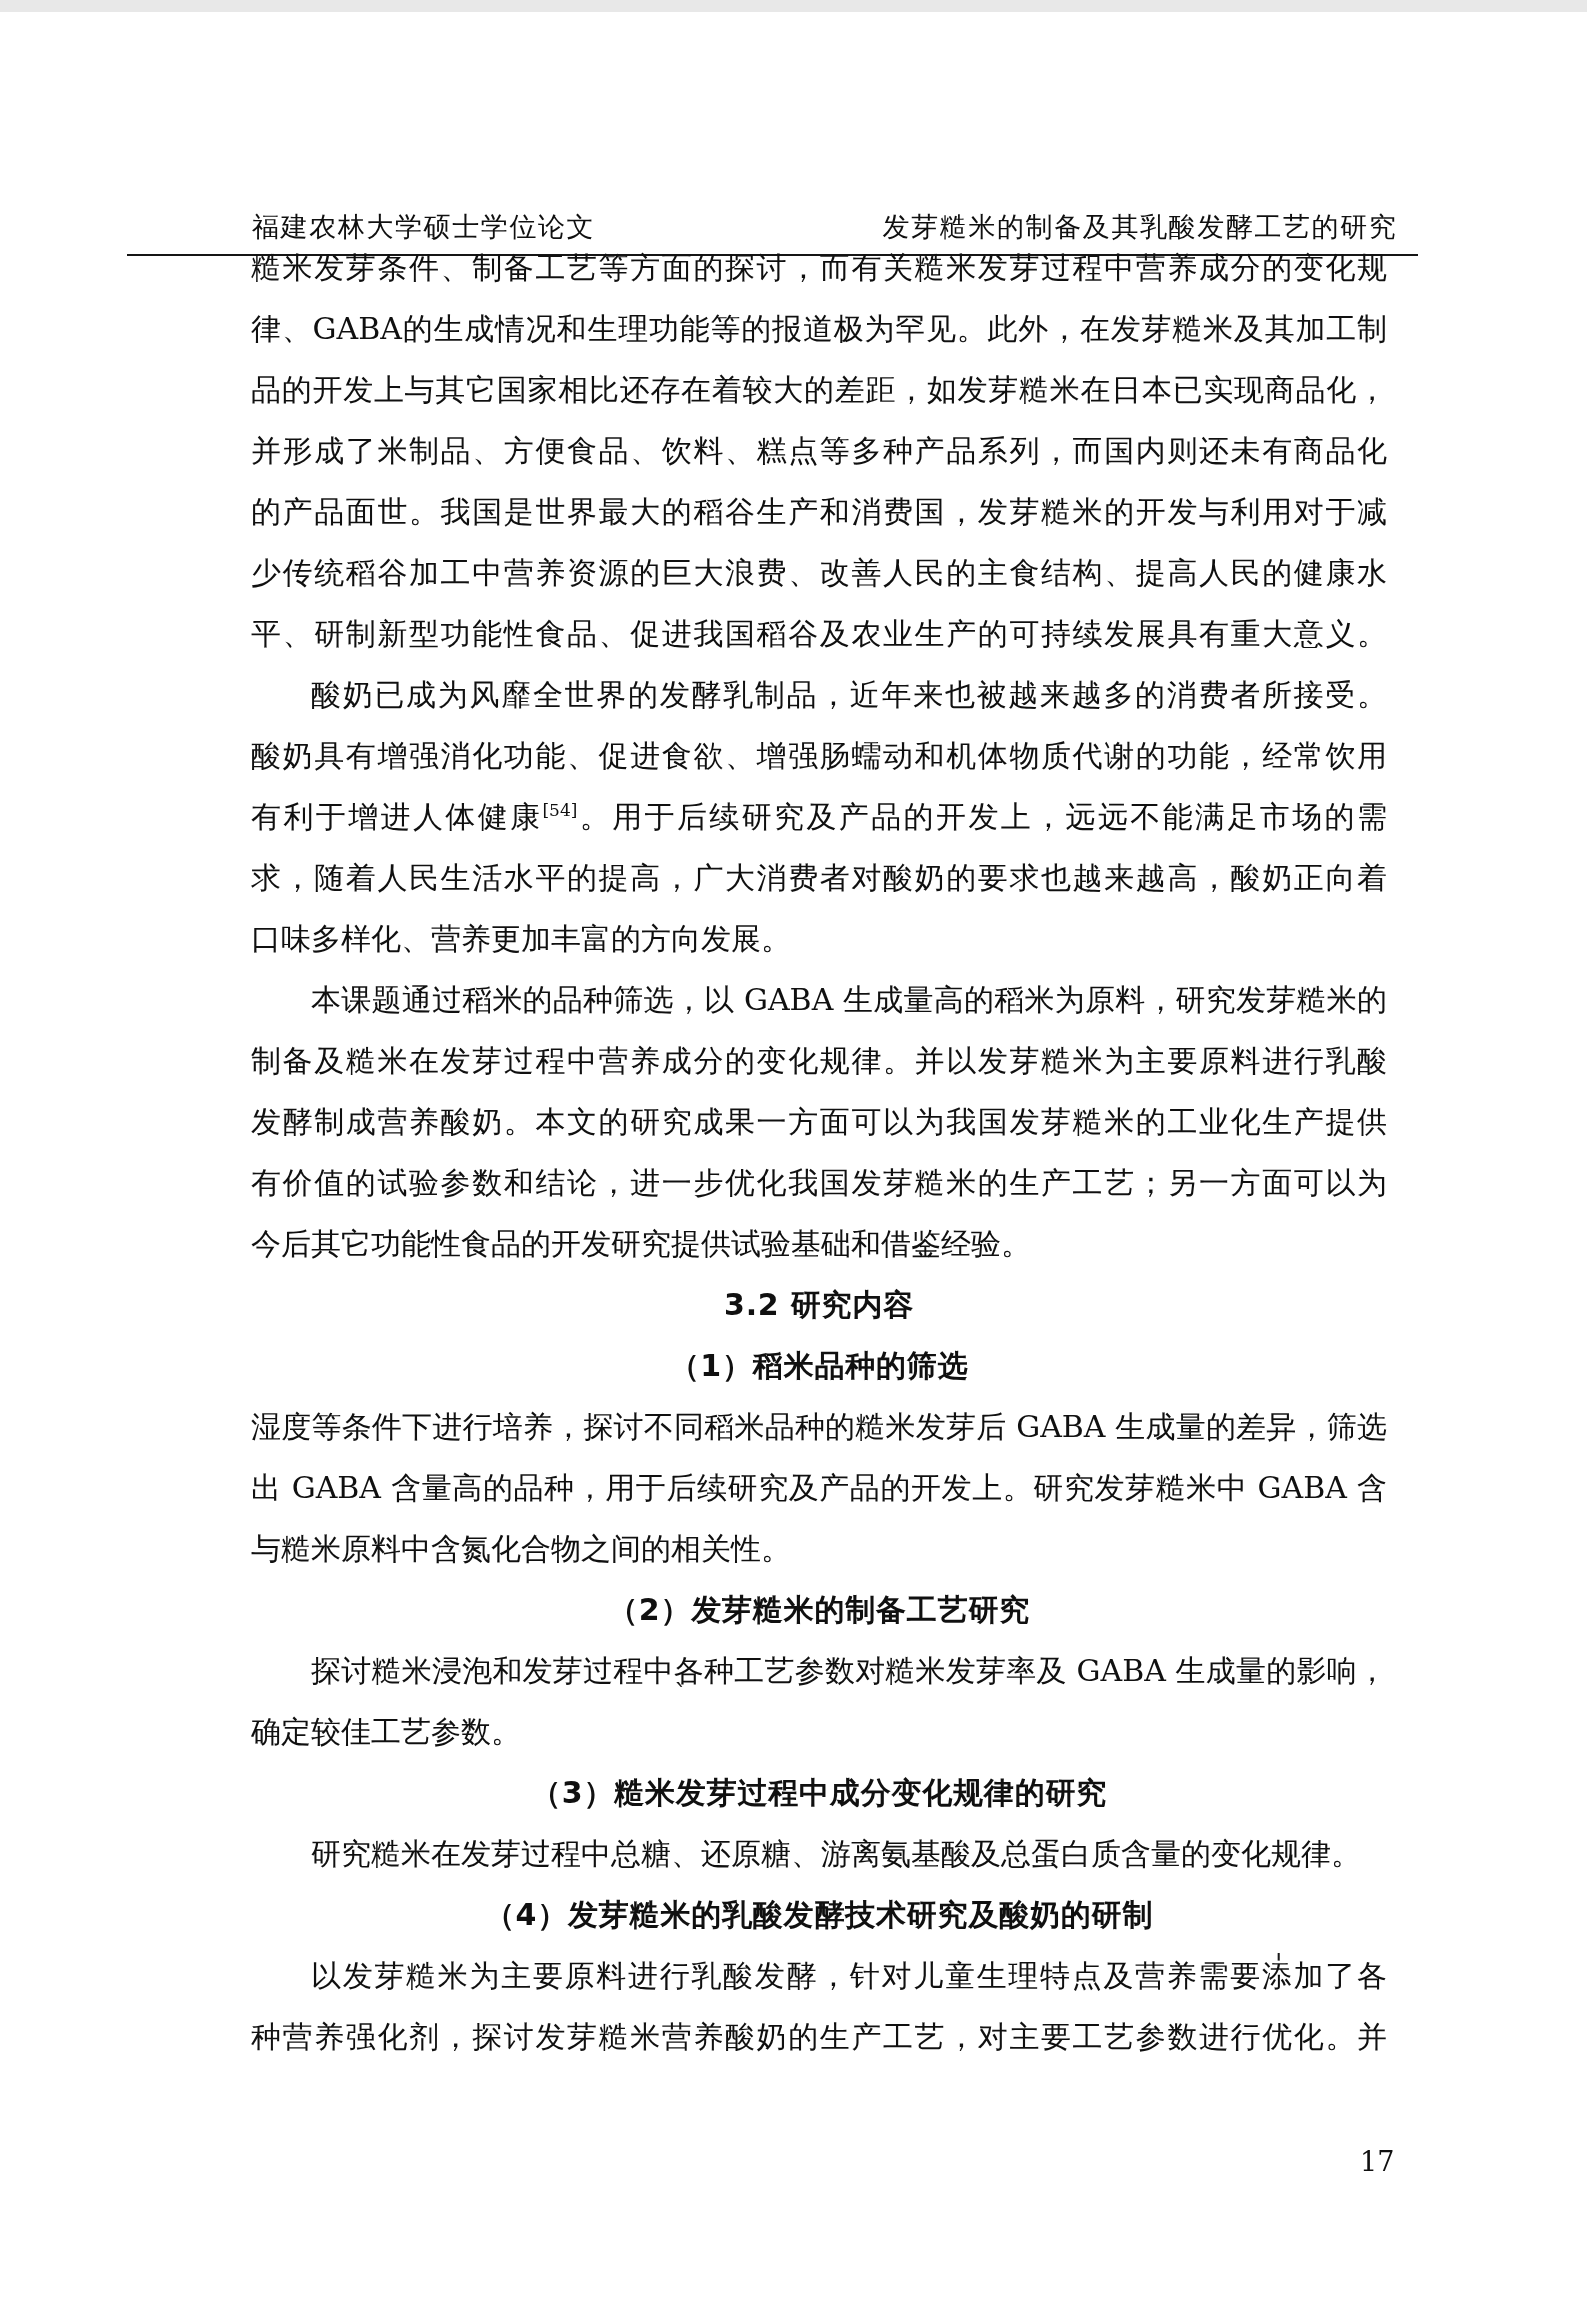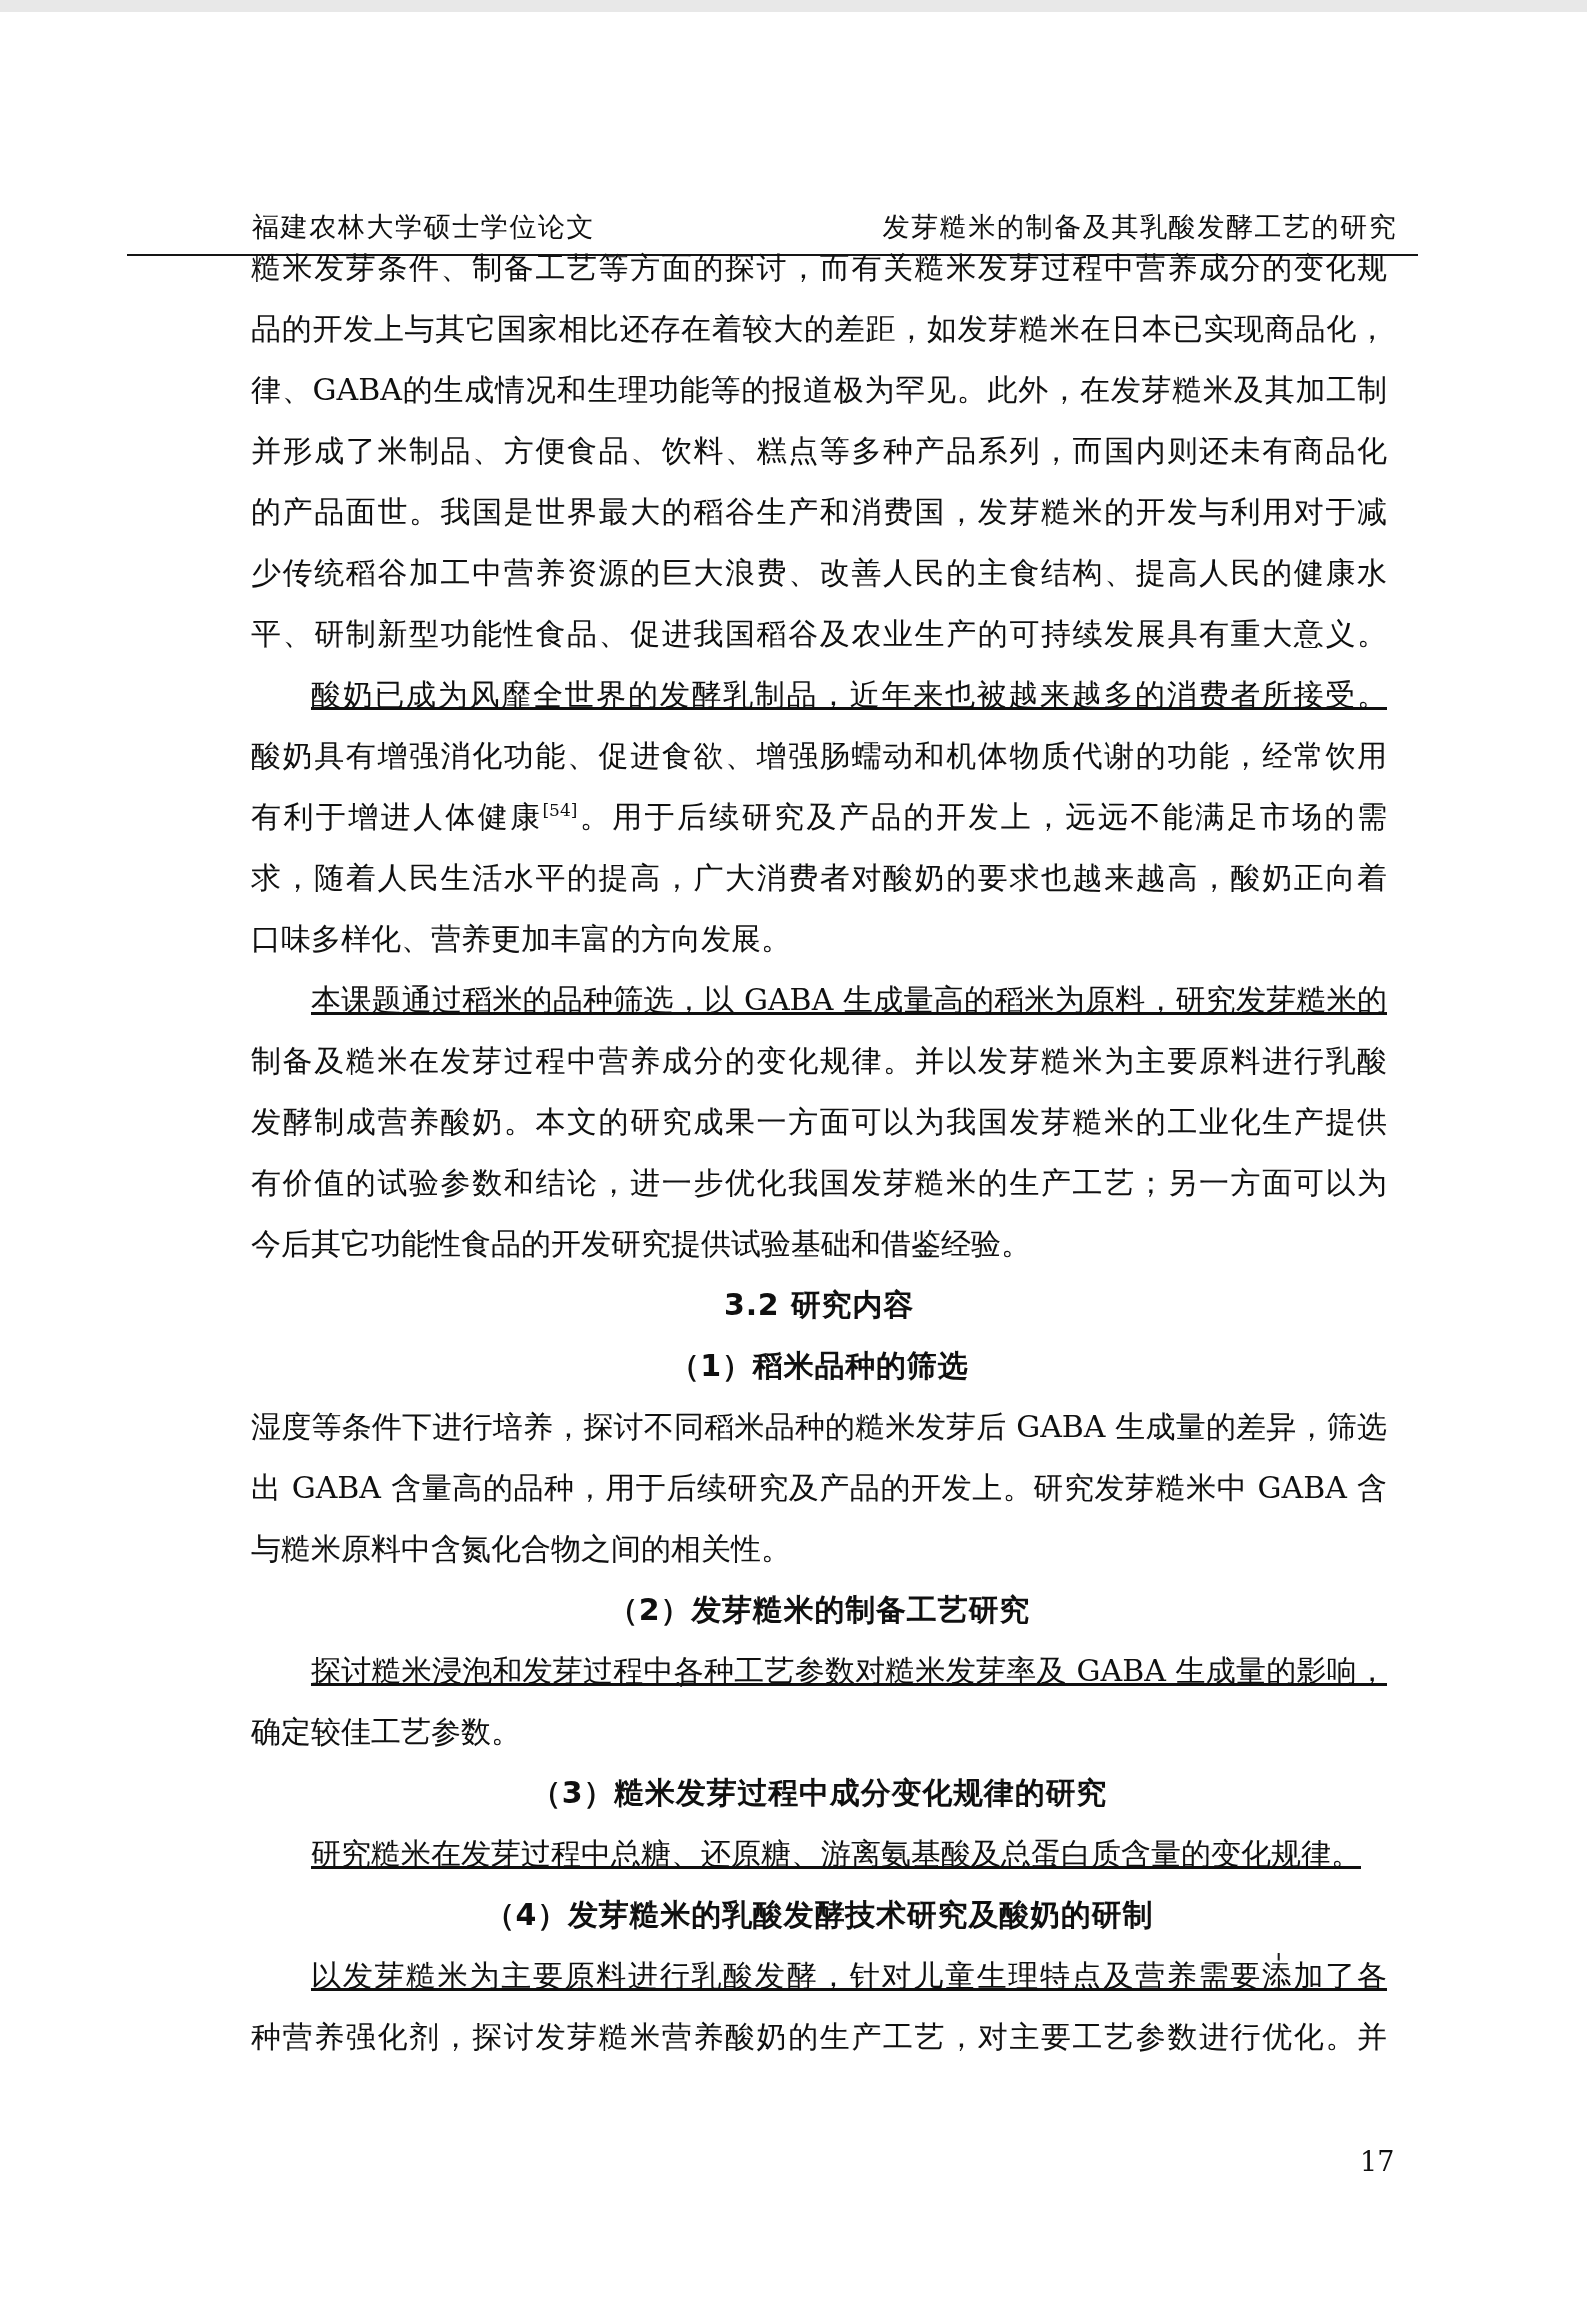--- a/index.html
+++ b/index.html
@@ -51,21 +51,21 @@
     overflow: hidden;
     white-space: nowrap;
     text-align: left;
   }
   .line.j {
     white-space: normal;
     text-align: justify;
     text-align-last: justify;
     text-justify: inter-character;
   }
-  .line.indent { text-indent: 2em; text-decoration: underline; }
+  .line.indent { text-indent: 2em; }
   .line.heading {
     font-family: "DejaVu Sans", "Liberation Sans", sans-serif;
     font-weight: 700;
     letter-spacing: 0.8px;
     text-align: center;
     text-align-last: auto;
   }
   .ref-sup {
     font-size: 17px;
     vertical-align: super;
@@ -96,22 +96,22 @@
 
 <div class="page">
 
   <div class="page-header">
     <span class="h-left">福建农林大学硕士学位论文</span>
     <span class="h-right">发芽糙米的制备及其乳酸发酵工艺的研究</span>
   </div>
 
   <div class="text-block">
     <div class="line j">糙米发芽条件、制备工艺等方面的探讨，而有关糙米发芽过程中营养成分的变化规</div>
+    <div class="line j">律、GABA的生成情况和生理功能等的报道极为罕见。此外，在发芽糙米及其加工制</div>
     <div class="line j">品的开发上与其它国家相比还存在着较大的差距，如发芽糙米在日本已实现商品化，</div>
-    <div class="line j">律、GABA的生成情况和生理功能等的报道极为罕见。此外，在发芽糙米及其加工制</div>
     <div class="line j">并形成了米制品、方便食品、饮料、糕点等多种产品系列，而国内则还未有商品化</div>
     <div class="line j">的产品面世。我国是世界最大的稻谷生产和消费国，发芽糙米的开发与利用对于减</div>
     <div class="line j">少传统稻谷加工中营养资源的巨大浪费、改善人民的主食结构、提高人民的健康水</div>
     <div class="line j">平、研制新型功能性食品、促进我国稻谷及农业生产的可持续发展具有重大意义。</div>
     <div class="line j indent">酸奶已成为风靡全世界的发酵乳制品，近年来也被越来越多的消费者所接受。</div>
     <div class="line j">酸奶具有增强消化功能、促进食欲、增强肠蠕动和机体物质代谢的功能，经常饮用</div>
     <div class="line j"><span>有利于增进人体健康</span><span class="ref-sup">[54]</span><span>。用于后续研究及产品的开发上，远远不能满足市场的需</span></div>
     <div class="line j">求，随着人民生活水平的提高，广大消费者对酸奶的要求也越来越高，酸奶正向着</div>
     <div class="line">口味多样化、营养更加丰富的方向发展。</div>
     <div class="line j indent">本课题通过稻米的品种筛选，以 GABA 生成量高的稻米为原料，研究发芽糙米的</div>

